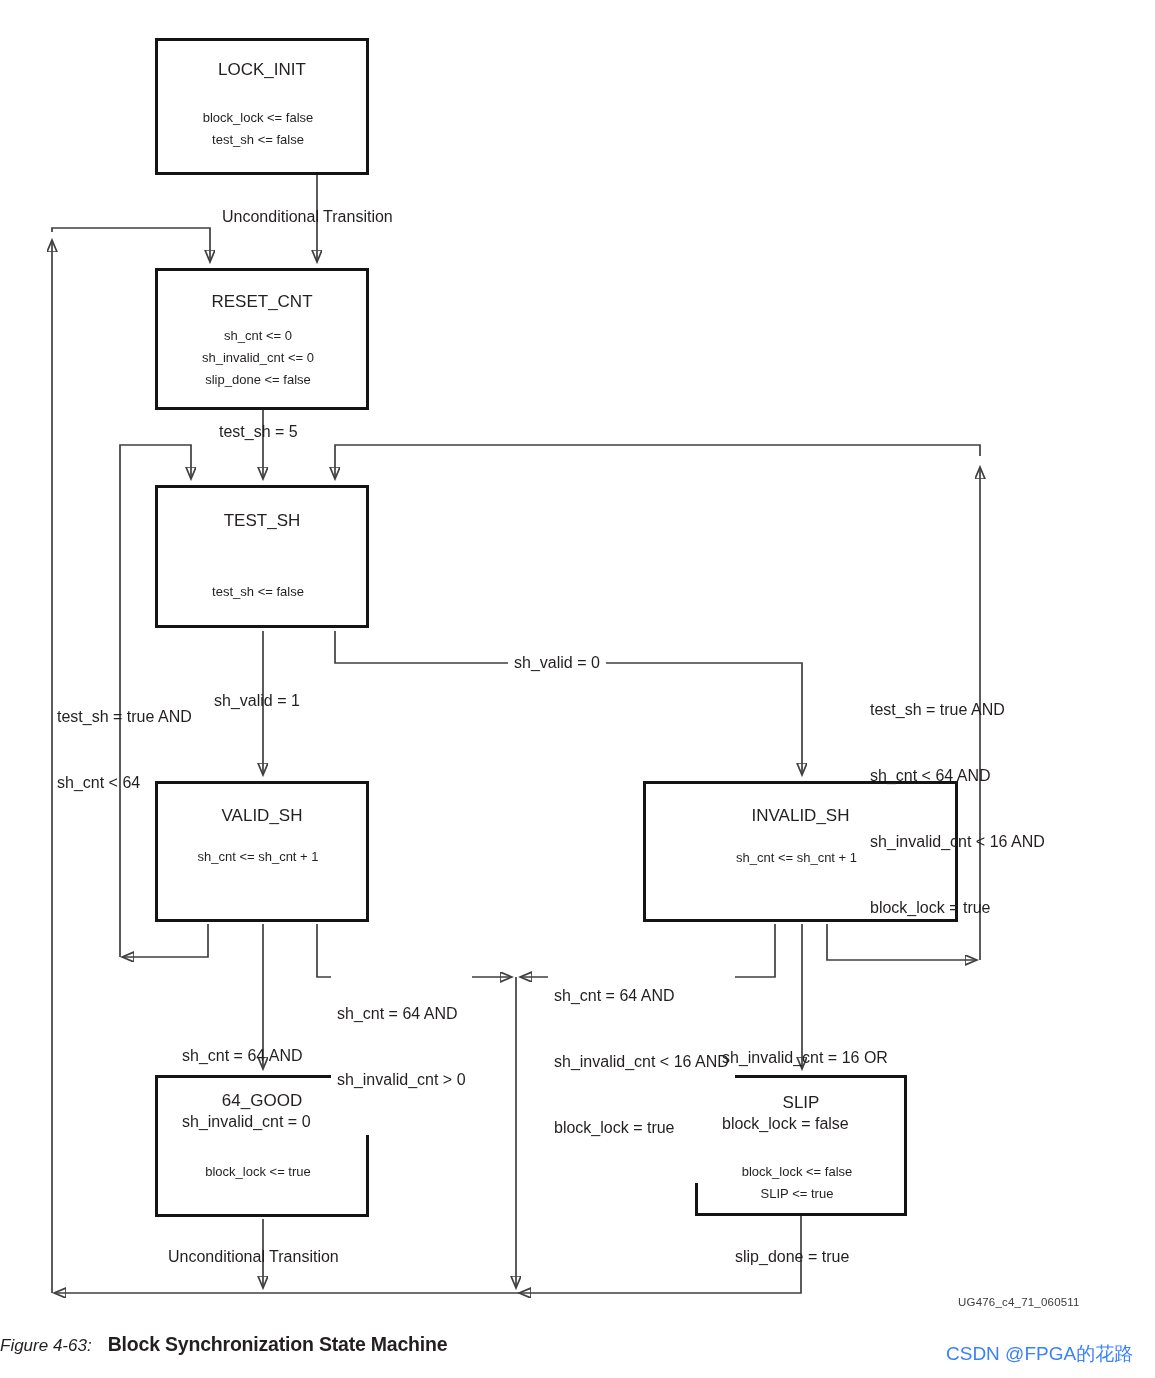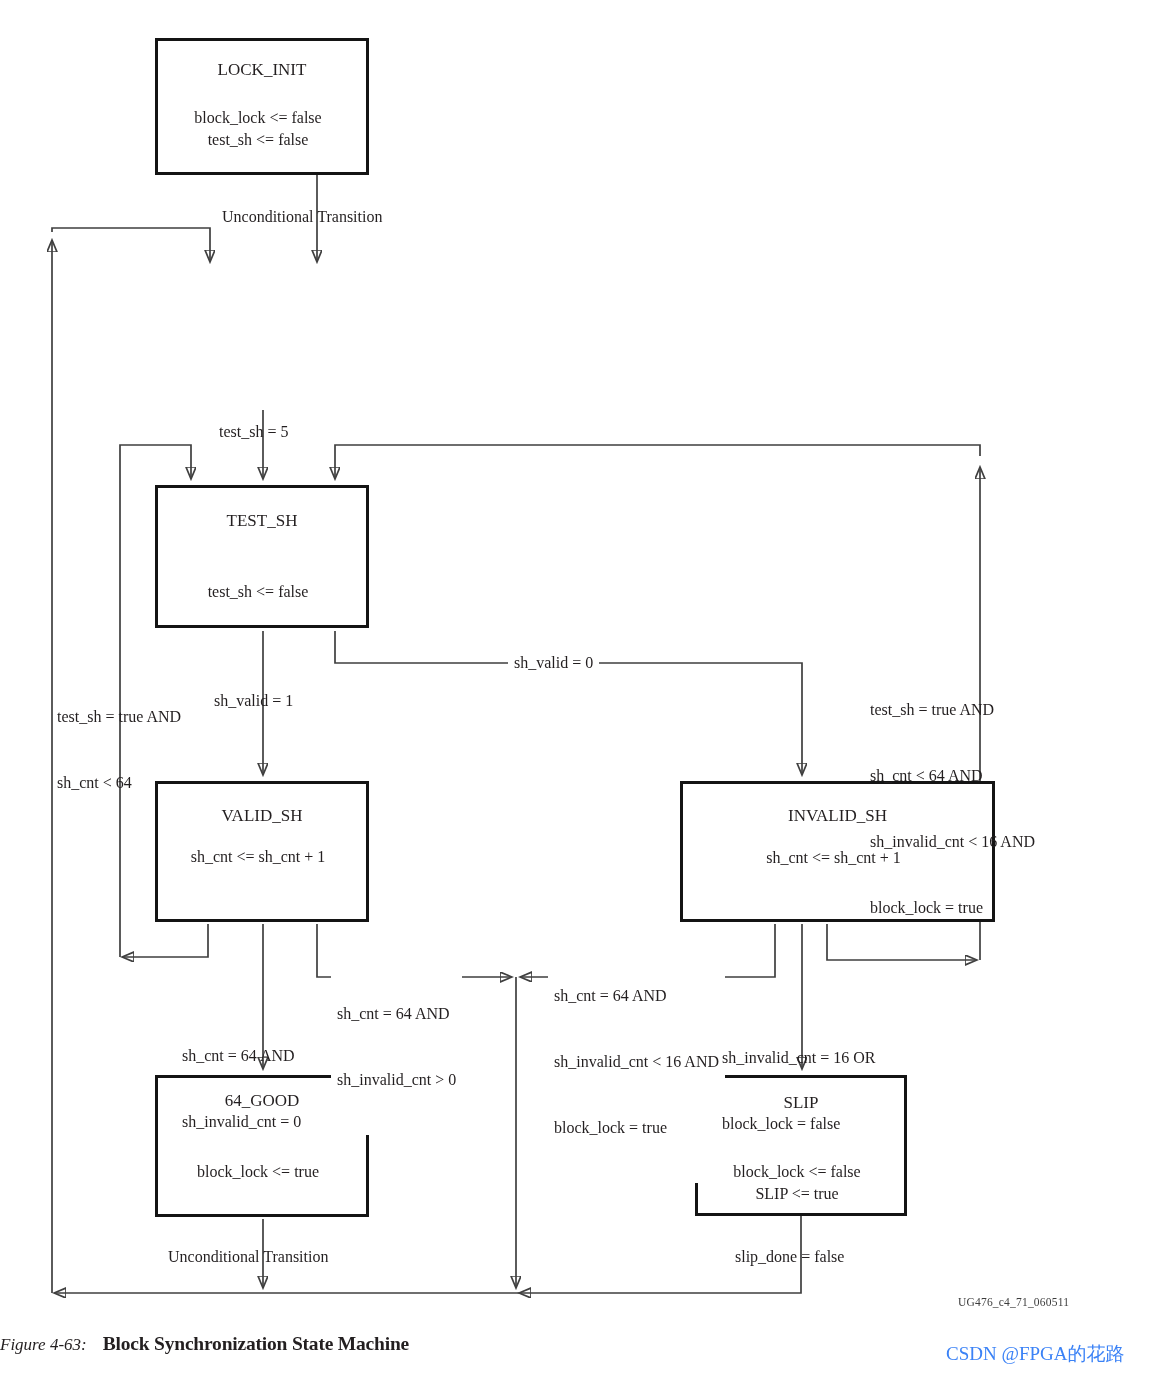--- a/index.html
+++ b/index.html
@@ -1,28 +1,28 @@
 <!DOCTYPE html>
 <html><head>
 <meta charset="utf-8">
 <style>
   html,body{margin:0;padding:0;background:#fff;}
   .canvas{
     position:relative;width:1155px;height:1378px;background:#ffffff;
-    font-family:Liberation Serif, serif;color:#231f20;
+    font-family:Liberation Sans, sans-serif;color:#231f20;
     overflow:hidden;
   }
   svg.wires{position:absolute;left:0;top:0;width:1155px;height:1378px;}
   svg.wires path{stroke:#3f3f3f;stroke-width:1.7;fill:none;}
   .state-box{
     position:absolute;border:3px solid #141414;background:#ffffff;
     box-sizing:border-box;text-align:center;
   }
   .state-title{position:absolute;left:0;right:0;font-size:17px;line-height:18px;}
-  .state-body{position:absolute;left:0;right:8px;font-size:16px;line-height:22px;}
+  .state-body{position:absolute;left:0;right:8px;font-size:13px;line-height:22px;}
   .lbl{position:absolute;font-size:16px;line-height:22px;white-space:pre;}
   .lbl.masked{background:#ffffff;padding:0 6px;}
   .figure-id{position:absolute;font-size:11.5px;color:#3c3c3c;letter-spacing:0.2px;}
   .caption{position:absolute;left:0;top:1333px;width:100%;text-align:left;}
   .caption .fig-label{font-style:italic;font-size:17px;}
   .caption .fig-title{font-weight:bold;font-size:19.5px;margin-left:16px;letter-spacing:-0.2px;}
   .watermark{position:absolute;left:946px;top:1341px;font-size:19px;color:#3b82f6;}
 </style>
 </head>
 <body>
@@ -71,36 +71,44 @@
   </svg>
 
   <div class="state-box" style="left:155px;top:38px;width:214px;height:137px;">
     <div class="state-title" style="top:20px;">LOCK_INIT</div>
     <div class="state-body" style="top:66px;">
       <div>block_lock &lt;= false</div>
       <div>test_sh &lt;= false</div>
     </div>
   </div>
 
+  <div class="state-box" style="left:155px;top:268px;width:214px;height:142px;">
+    <div class="state-title" style="top:22px;">RESET_CNT</div>
+    <div class="state-body" style="top:54px;">
+      <div>sh_cnt &lt;= 0</div>
+      <div>sh_invalid_cnt &lt;= 0</div>
+      <div>slip_done &lt;= false</div>
+    </div>
+  </div>
 
   <div class="state-box" style="left:155px;top:485px;width:214px;height:143px;">
     <div class="state-title" style="top:24px;">TEST_SH</div>
     <div class="state-body" style="top:93px;">
       <div>test_sh &lt;= false</div>
     </div>
   </div>
 
   <div class="state-box" style="left:155px;top:781px;width:214px;height:141px;">
     <div class="state-title" style="top:23px;">VALID_SH</div>
     <div class="state-body" style="top:62px;">
       <div>sh_cnt &lt;= sh_cnt + 1</div>
     </div>
   </div>
 
-  <div class="state-box" style="left:643px;top:781px;width:315px;height:141px;margin-left:37px;">
+  <div class="state-box" style="left:643px;top:781px;width:315px;height:141px;">
     <div class="state-title" style="top:23px;">INVALID_SH</div>
     <div class="state-body" style="top:63px;">
       <div>sh_cnt &lt;= sh_cnt + 1</div>
     </div>
   </div>
 
   <div class="state-box" style="left:155px;top:1075px;width:214px;height:142px;">
     <div class="state-title" style="top:14px;">64_GOOD</div>
     <div class="state-body" style="top:83px;">
       <div>block_lock &lt;= true</div>
@@ -151,21 +159,21 @@
     <div>sh_invalid_cnt = 0</div>
   </div>
 
   <div class="lbl" style="left:722px;top:1003px;">
     <div>sh_invalid_cnt = 16 OR</div>
     <div>block_lock = false</div>
   </div>
 
   <div class="lbl" style="left:168px;top:1246px;">Unconditional Transition</div>
 
-  <div class="lbl" style="left:735px;top:1246px;">slip_done = false</div>
+  <div class="lbl" style="left:735px;top:1246px;">slip_done = true</div>
 
   <div class="figure-id" style="left:958px;top:1296px;">UG476_c4_71_060511</div>
 
   <div class="caption">
     <span class="fig-label">Figure 4-63:</span><span class="fig-title">Block Synchronization State Machine</span>
   </div>
 
   <div class="watermark">CSDN @FPGA的花路</div>
 
 </div>

